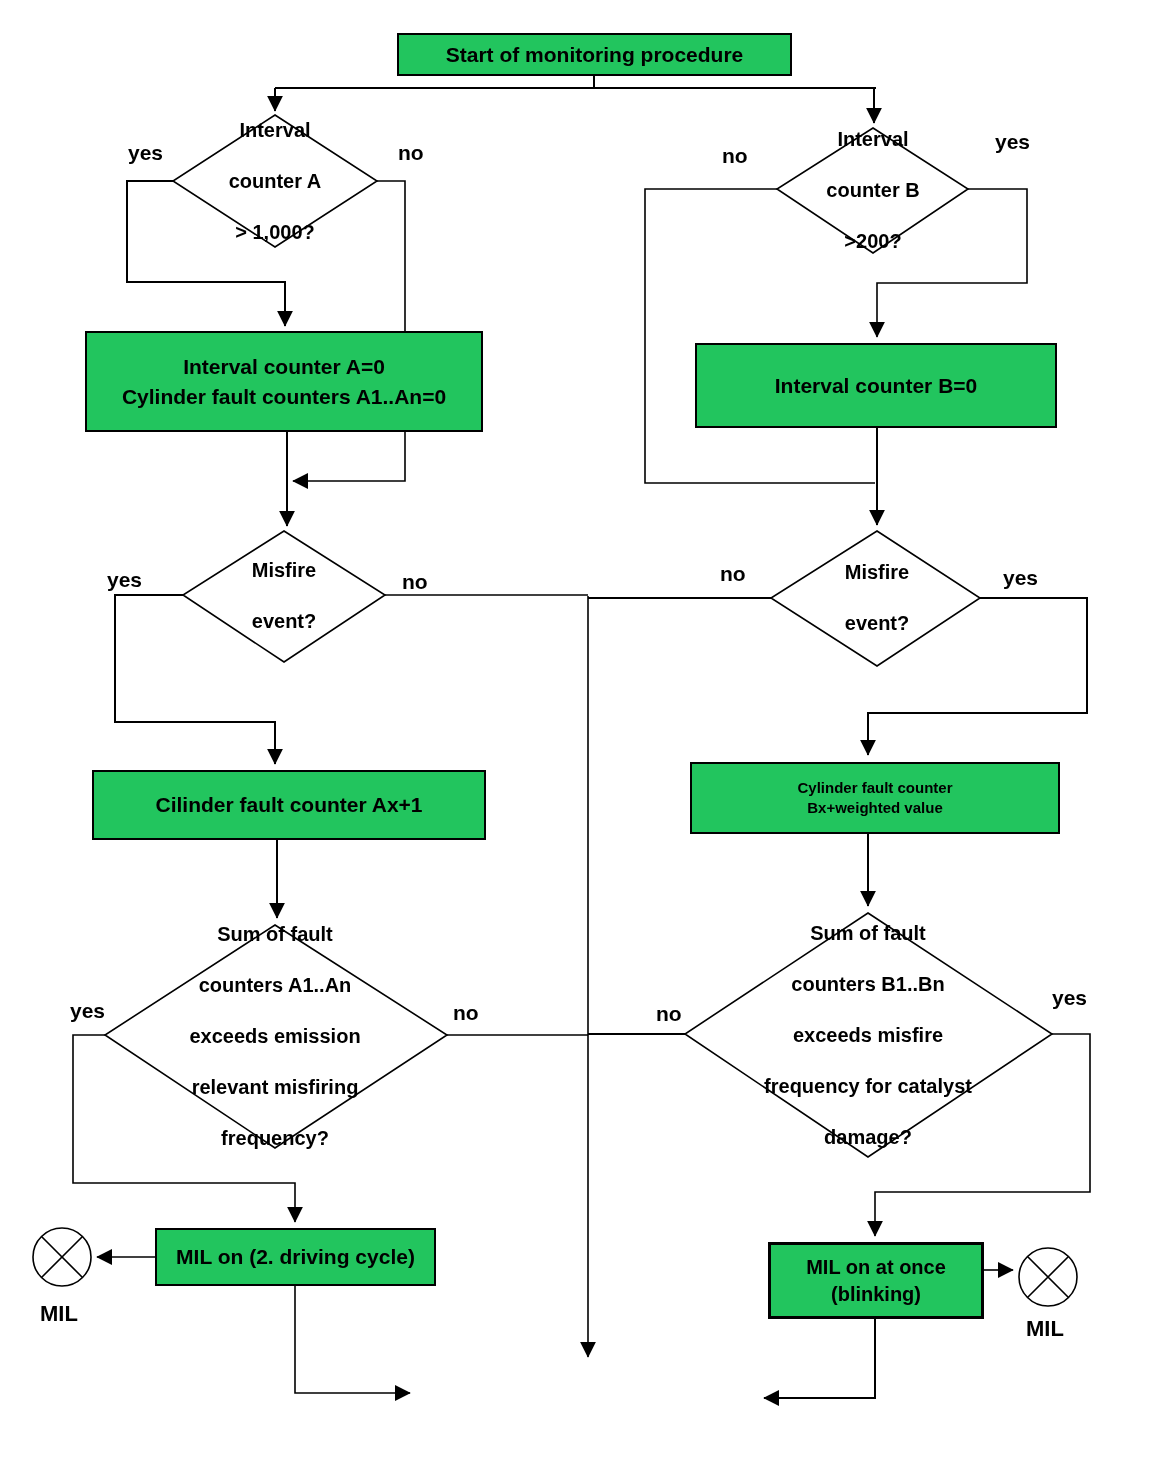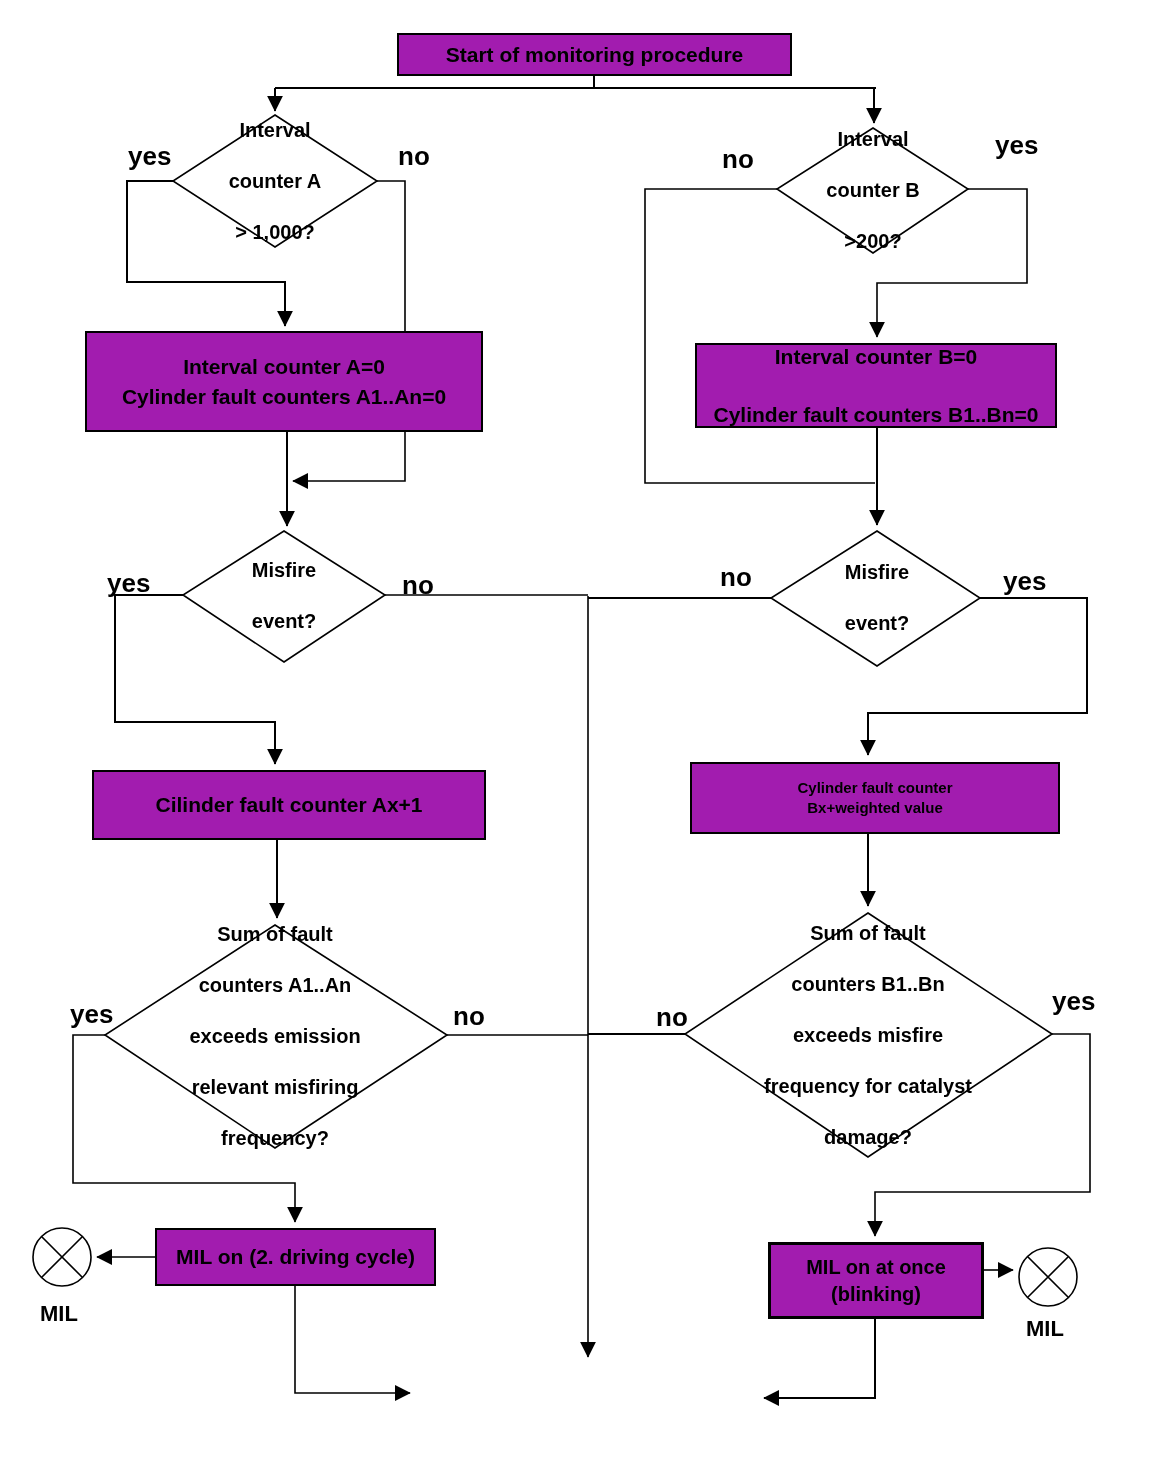--- a/index.html
+++ b/index.html
@@ -6,29 +6,29 @@
   .canvas {
     position:relative; width:1152px; height:1460px; background:#ffffff;
     font-family:"Liberation Sans", sans-serif; font-weight:bold; color:#000;
     overflow:hidden;
   }
   svg.wires { position:absolute; left:0; top:0; width:1152px; height:1460px; }
   .wire { stroke:#000; stroke-width:2; fill:none; }
   .wire.thin { stroke-width:1.6; }
   .shape { stroke:#000; stroke-width:1.6; fill:#ffffff; }
   .box {
-    position:absolute; box-sizing:border-box; border:2px solid #000; background:#a21caf;
+    position:absolute; box-sizing:border-box; border:2px solid #000; background:#22c55e;
     display:flex; flex-direction:column; align-items:center; justify-content:center;
     text-align:center; font-size:21px; line-height:1.42;
   }
   .dtext {
     position:absolute; display:flex; flex-direction:column; align-items:center;
     justify-content:center; text-align:center; font-size:20px; line-height:1.35;gap:24px;
   }
-  .lbl { position:absolute; font-size:26px; }
+  .lbl { position:absolute; font-size:21px; }
   .lbl.mil { font-size:22px; }
 </style>
 </head>
 <body>
 
 <div class="canvas">
 
   <svg class="wires" width="1152" height="1460" viewBox="0 0 1152 1460" xmlns="http://www.w3.org/2000/svg">
     <defs>
       <marker id="arr" viewBox="0 0 10 10" refX="9.5" refY="5" markerWidth="16" markerHeight="16" orient="auto" markerUnits="userSpaceOnUse">
@@ -91,21 +91,20 @@
     <span>Start of monitoring procedure</span>
   </div>
 
   <div class="box" style="left:85px;top:331px;width:398px;height:101px;">
     <span>Interval counter A=0</span>
     <span>Cylinder fault counters A1..An=0</span>
   </div>
 
   <div class="box" style="left:695px;top:343px;width:362px;height:85px;gap:28px;">
     <span>Interval counter B=0</span>
-    <span>Cylinder fault counters B1..Bn=0</span>
   </div>
 
   <div class="box" style="left:92px;top:770px;width:394px;height:70px;">
     <span>Cilinder fault counter Ax+1</span>
   </div>
 
   <div class="box" style="left:690px;top:762px;width:370px;height:72px;font-size:15px;line-height:1.35;">
     <span>Cylinder fault counter</span>
     <span>Bx+weighted value</span>
   </div>

